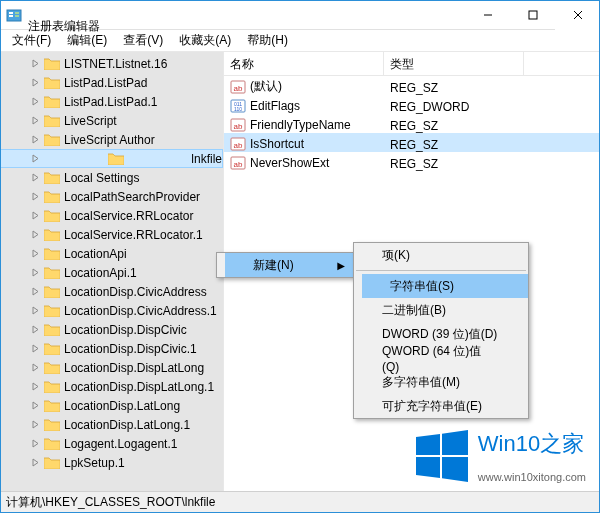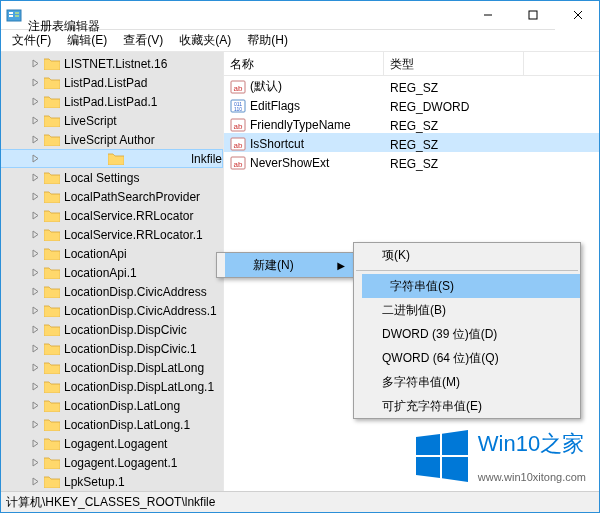--- a/index.html
+++ b/index.html
@@ -33,21 +33,21 @@
     .list-cell { padding: 0 6px; display: flex; align-items: center; font-size: 12px; white-space: nowrap; }
     .value-icon { width: 16px; height: 16px; margin-right: 4px; flex-shrink: 0; }
     
     .statusbar { height: 22px; background: #f0f0f0; border-top: 1px solid #d0d0d0; display: flex; align-items: center; padding: 0 6px; font-size: 12px; }
     
     .context-menu { position: absolute; background: #f0f0f0; border: 1px solid #a0a0a0; box-shadow: 2px 2px 4px rgba(0,0,0,0.3); font-size: 12px; z-index: 100; }
     .context-menu-item { height: 24px; display: flex; align-items: center; padding: 0 30px 0 28px; position: relative; }
     .context-menu-item.highlighted { background: #91c9f7; margin-left: 8px; }
     .context-menu-arrow { position: absolute; right: 8px; font-size: 10px; }
     
-    .submenu { position: absolute; left: 353px; top: 242px; width: 228px; }
+    .submenu { position: absolute; left: 353px; top: 242px; width: 176px; }
     .parent-menu { position: absolute; left: 216px; top: 252px; width: 138px; }
     
     .watermark { position: absolute; right: 14px; bottom: 30px; display: flex; align-items: center; gap: 10px; z-index: 200; }
     .watermark-logo { width: 52px; height: 52px; }
     .watermark-text { display: flex; flex-direction: column; }
     .watermark-title { font-size: 22px; color: #0078d7; font-weight: 400; }
     .watermark-url { font-size: 11px; color: #666; margin-top: 12px; }
     
     .outer-border { position: absolute; top:0; left:0; right:0; bottom:0; border: 1px solid #2b8fd8; pointer-events:none; z-index: 300; }
   </style>
@@ -381,34 +381,20 @@
             <svg width="9" height="9">
               <path d="M2 1 L7 4.5 L2 8 Z" fill="none" stroke="#888"></path>
             </svg>
           </span>
           <span class="tree-folder">
             <svg viewBox="0 0 16 13">
               <path d="M0 2 L0 13 L16 13 L16 4 L7 4 L5 2 Z" fill="#ffd86b" stroke="#d9a93c" stroke-width="0.5"></path>
               <path d="M0 2 L5 2 L7 4 L16 4" fill="none" stroke="#d9a93c" stroke-width="0.5"></path>
             </svg>
           </span>
-          <span>Logagent.Logagent</span>
-        </div>
-        <div class="tree-item">
-          <span class="tree-expand">
-            <svg width="9" height="9">
-              <path d="M2 1 L7 4.5 L2 8 Z" fill="none" stroke="#888"></path>
-            </svg>
-          </span>
-          <span class="tree-folder">
-            <svg viewBox="0 0 16 13">
-              <path d="M0 2 L0 13 L16 13 L16 4 L7 4 L5 2 Z" fill="#ffd86b" stroke="#d9a93c" stroke-width="0.5"></path>
-              <path d="M0 2 L5 2 L7 4 L16 4" fill="none" stroke="#d9a93c" stroke-width="0.5"></path>
-            </svg>
-          </span>
           <span>Logagent.Logagent.1</span>
         </div>
         <div class="tree-item">
           <span class="tree-expand">
             <svg width="9" height="9">
               <path d="M2 1 L7 4.5 L2 8 Z" fill="none" stroke="#888"></path>
             </svg>
           </span>
           <span class="tree-folder">
             <svg viewBox="0 0 16 13">

